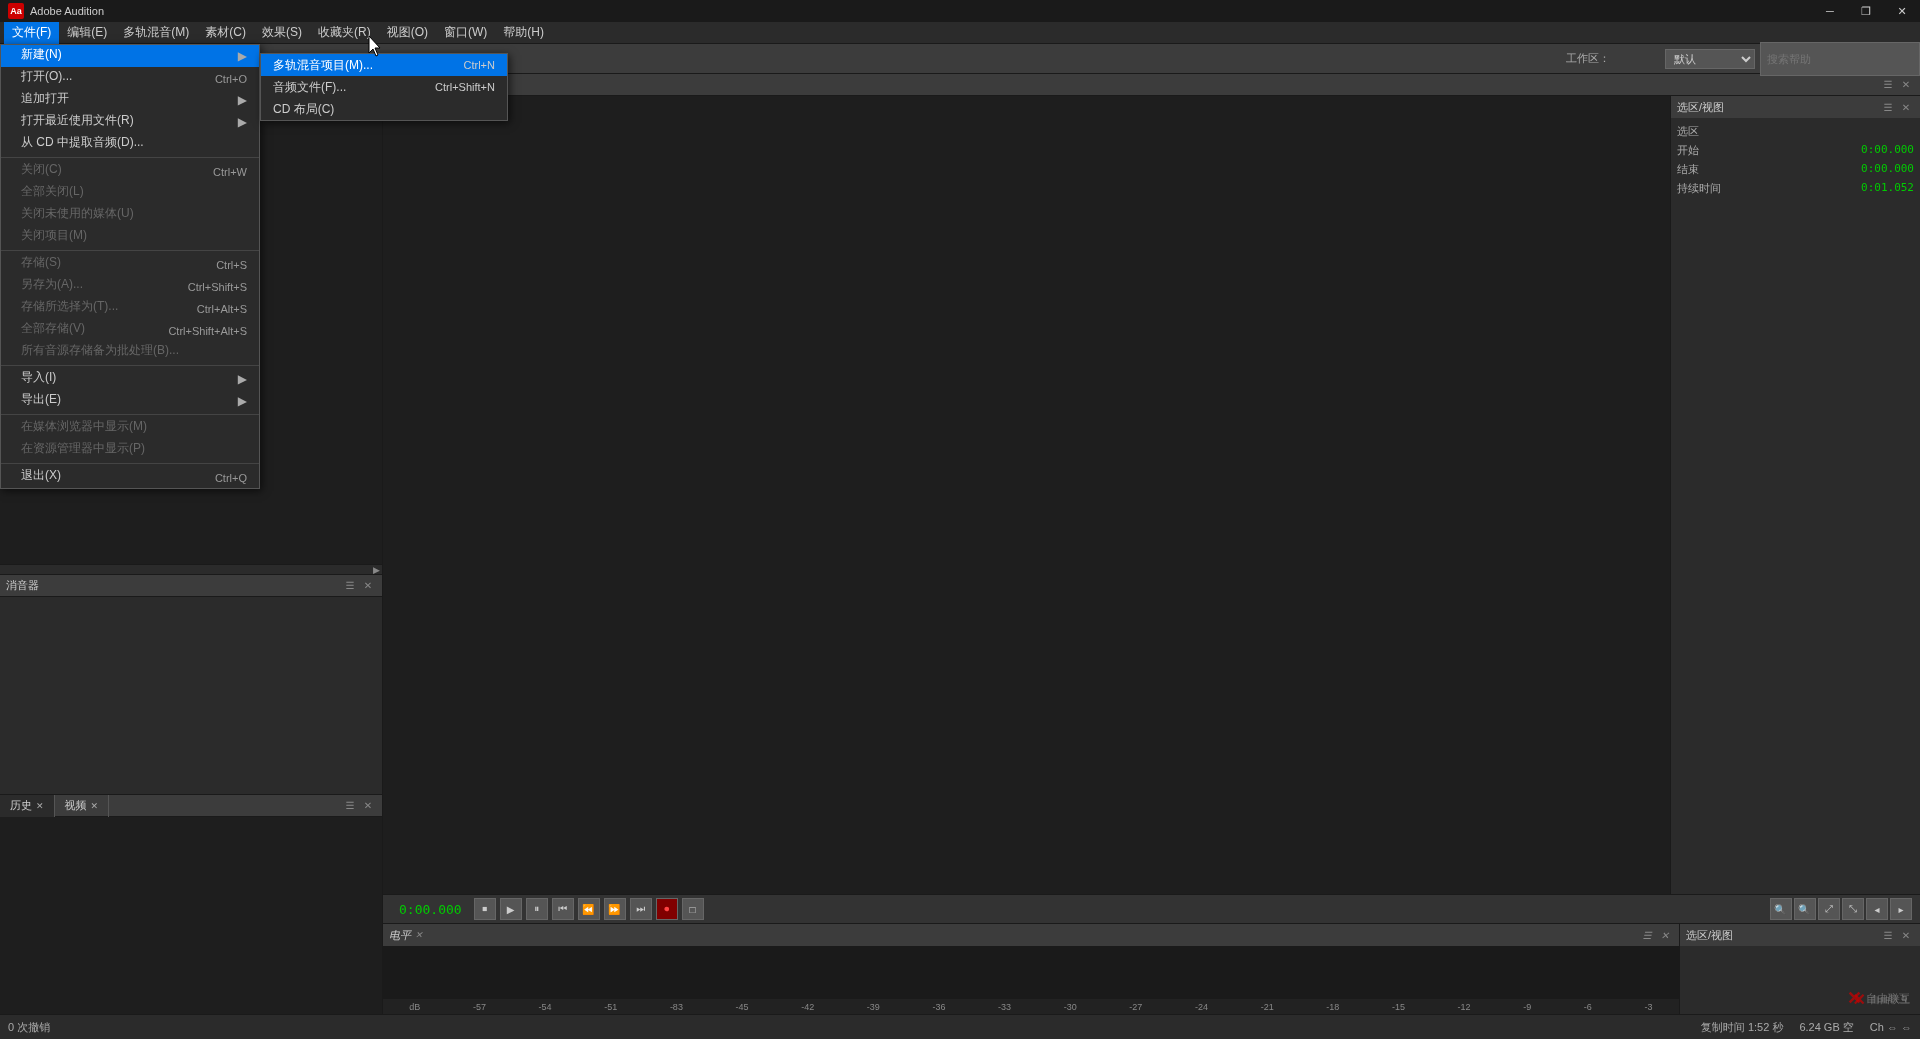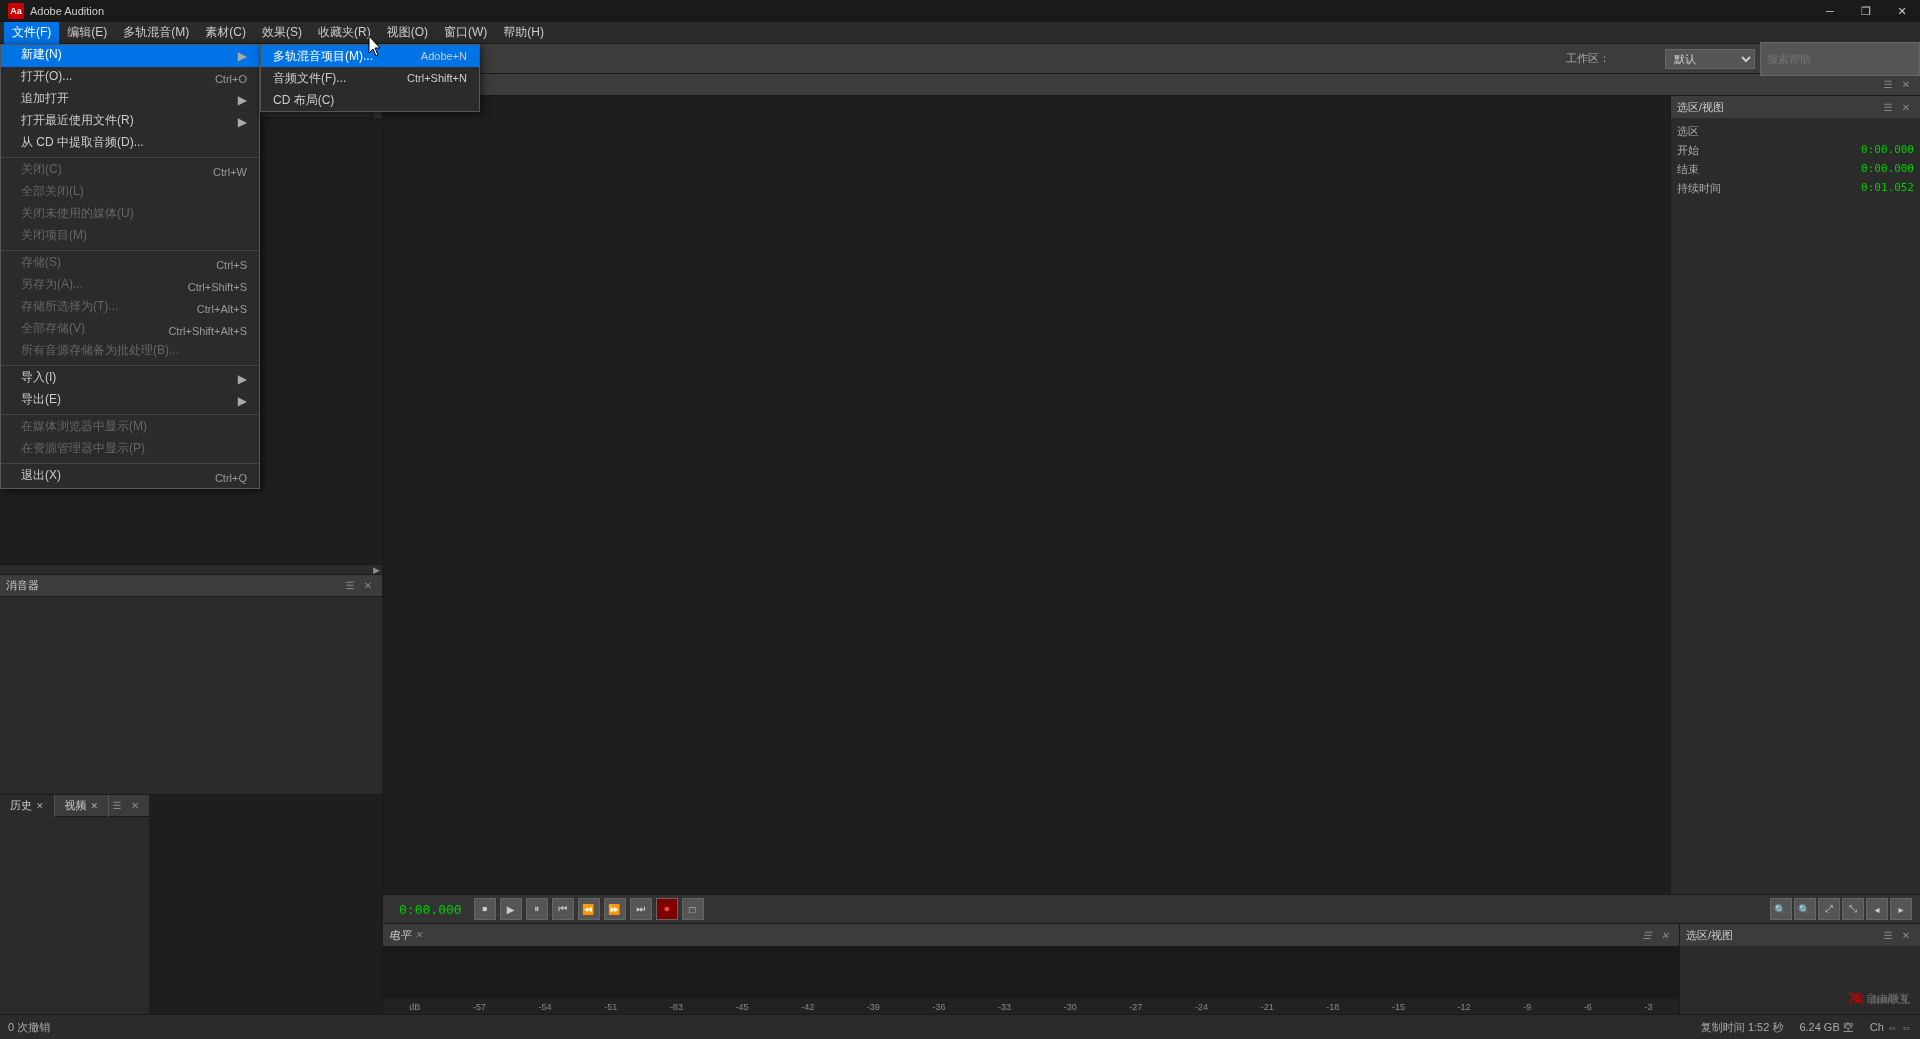--- a/index.html
+++ b/index.html
@@ -266,23 +266,23 @@
       margin: 2px 0;
     }
     .dropdown-item.disabled {
       color: #666;
       cursor: default;
     }
 
     
     #file-sub-dropdown {
       position: absolute;
-      top: 44px;
+      top: 53px;
       left: 260px;
-      width: 220px;
+      width: 248px;
       background: #2b2b2b;
       border: 1px solid #555;
       z-index: 1001;
       box-shadow: 2px 2px 8px rgba(0,0,0,0.6);
     }
     .sub-dropdown-item {
       padding: 4px 12px 4px 12px;
       cursor: pointer;
       display: flex;
       justify-content: space-between;
@@ -302,21 +302,21 @@
     .sub-dropdown-item.highlighted .shortcut {
       color: #ccc;
     }
 
     
     #left-bottom-panel {
       height: 220px;
       background: #2b2b2b;
       border-top: 1px solid #1a1a1a;
       display: flex;
-      flex-direction: row;
+      flex-direction: column;
     }
     #left-bottom-header {
       height: 22px;
       background: #3c3c3c;
       display: flex;
       align-items: center;
       padding: 0;
       border-bottom: 1px solid #1a1a1a;
     }
     .bottom-tab {
@@ -724,21 +724,21 @@
   <div class="dropdown-separator"></div>
   <div class="dropdown-item">
     <span>退出(X)</span>
     <span class="shortcut">Ctrl+Q</span>
   </div>
 </div>
 
 <div id="file-sub-dropdown">
   <div class="sub-dropdown-item highlighted">
     <span>多轨混音项目(M)...</span>
-    <span class="shortcut">Adobe+N</span>
+    <span class="shortcut">Ctrl+N</span>
   </div>
   <div class="sub-dropdown-item">
     <span>音频文件(F)...</span>
     <span class="shortcut">Ctrl+Shift+N</span>
   </div>
   <div class="sub-dropdown-item">
     <span>CD 布局(C)</span>
   </div>
 </div>
 

